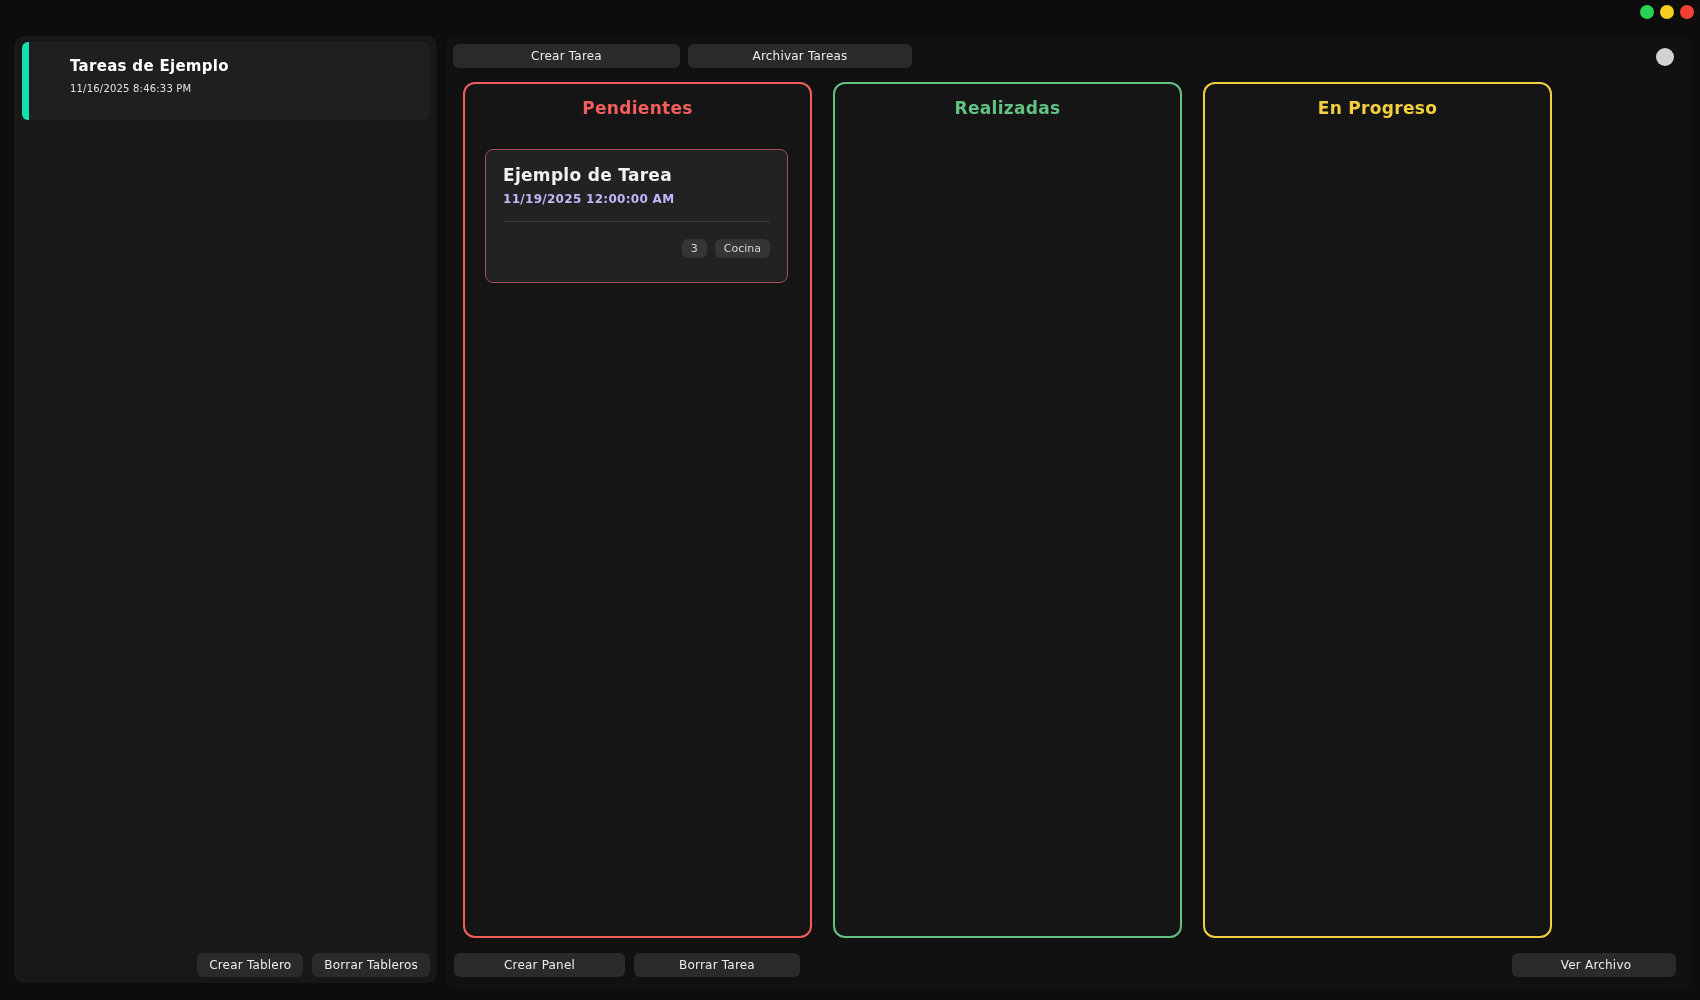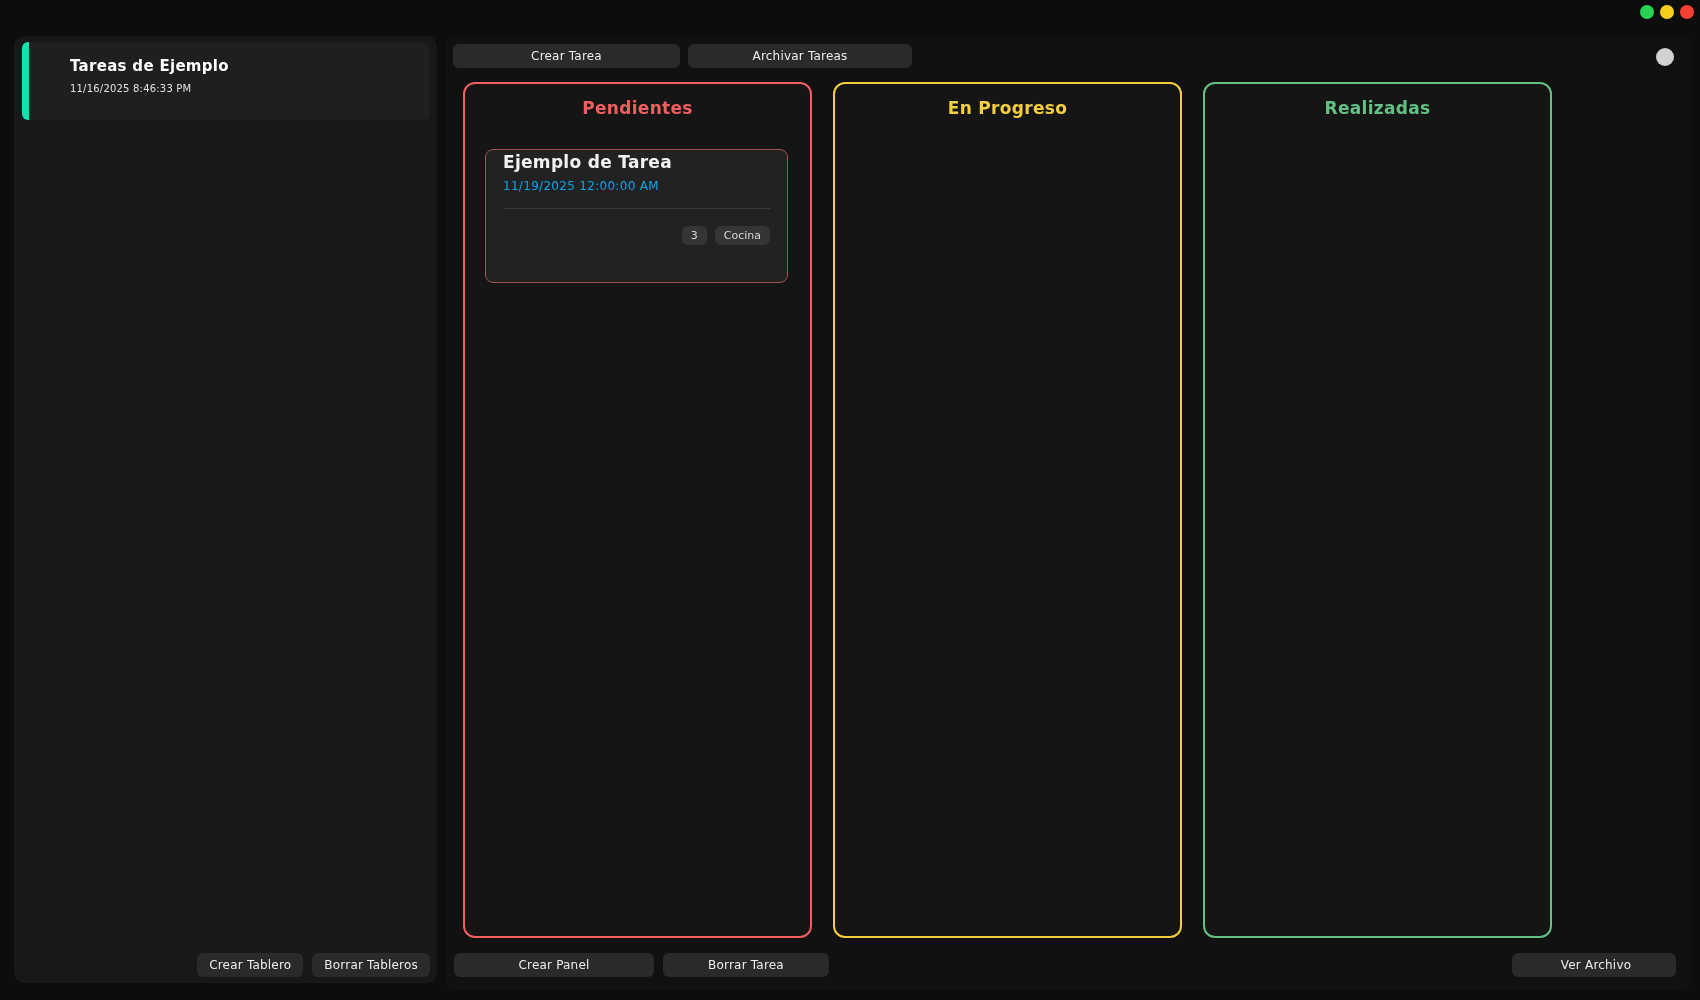--- a/index.html
+++ b/index.html
@@ -115,30 +115,30 @@
   .column--yellow .column__title { color: #f3ce3e; }
   .column--green  .column__title { color: #63c183; }
 
   
   .task-card {
     margin-top: 31px;
     width: 303px; min-height: 134px;
     background: #222222;
     border: 1px solid #a05250;
     border-radius: 8px;
-    padding: 2px 17px 14px 17px;
+    padding: 15px 17px 14px 17px;
     cursor: pointer;
   }
   .task-title {
     font-size: 17px; font-weight: bold; color: #f2f2f2;
     letter-spacing: 0.3px;
   }
   .task-date {
     margin-top: 7px;
-    font-size: 12px; color: #0ea5e9; letter-spacing: 0.3px;
+    font-size: 12px; color: #c4b5fd; letter-spacing: 0.3px; font-weight: bold;
   }
   .task-divider {
     margin-top: 15px;
     height: 1px; background: #3a3a3a;
   }
   .task-tags {
     margin-top: 17px;
     display: flex; justify-content: flex-end; gap: 8px;
   }
   .tag {
@@ -147,21 +147,21 @@
     border-radius: 6px;
     padding: 4px 9px;
     line-height: 1;
   }
 
   
   .main-footer {
     position: absolute; bottom: 13px; left: 8px; right: 16px;
     display: flex; gap: 9px;
   }
-  .btn-panel-1 { width: 200px; }
+  .btn-panel-1 { width: 171px; }
   .btn-panel-2 { width: 166px; }
   .btn-archive { width: 164px; margin-left: auto; padding-left: 16px; }
 </style>
 </head>
 <body>
 
 <div class="titlebar">
   <div class="traffic-lights">
     <div class="traffic-light tl-green"></div>
     <div class="traffic-light tl-yellow"></div>
@@ -198,26 +198,26 @@
         <div class="task-title">Ejemplo de Tarea</div>
         <div class="task-date">11/19/2025 12:00:00 AM</div>
         <div class="task-divider"></div>
         <div class="task-tags">
           <span class="tag">3</span>
           <span class="tag">Cocina</span>
         </div>
       </div>
     </section>
 
+    <section class="column column--green">
+      <h2 class="column__title">Realizadas</h2>
+    </section>
+
     <section class="column column--yellow">
       <h2 class="column__title">En Progreso</h2>
-    </section>
-
-    <section class="column column--green">
-      <h2 class="column__title">Realizadas</h2>
     </section>
 
   </div>
 
   <div class="main-footer">
     <button class="btn btn-panel-1">Crear Panel</button>
     <button class="btn btn-panel-2">Borrar Tarea</button>
     <button class="btn btn-archive">Ver Archivo</button>
   </div>
 

